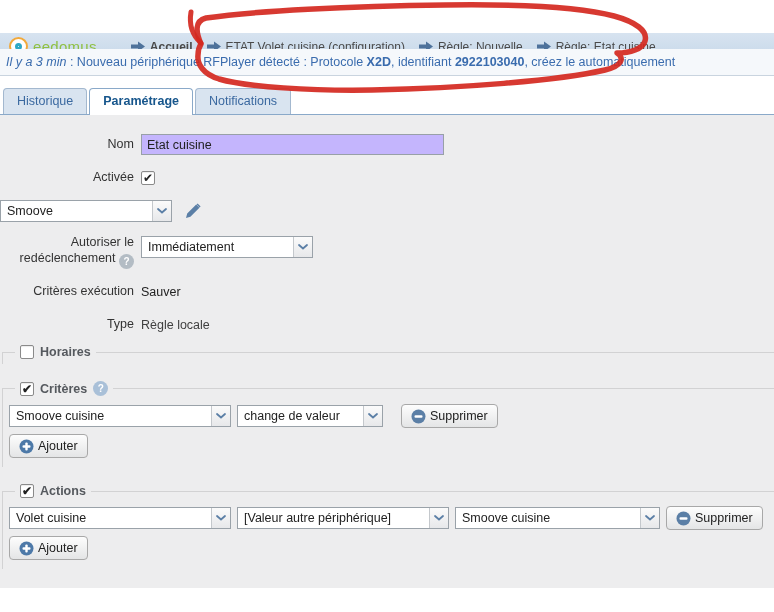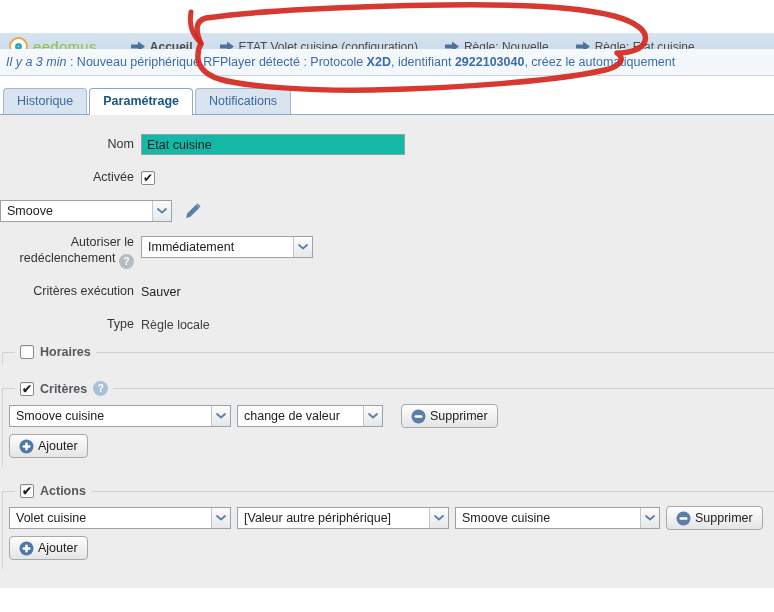--- a/index.html
+++ b/index.html
@@ -10,21 +10,21 @@
   }
   .band { position:absolute; left:0; width:774px; }
 
   
   .topbar { top:33px; height:27px; background:linear-gradient(#d7e3f0,#c6d8e9);
     display:flex; align-items:center; padding-left:9px; }
   .logo { width:19px; height:19px; border-radius:50%; background:#fff;
     border:2px solid #f2a93b; display:flex; align-items:center; justify-content:center; }
   .logo-inner { width:7px; height:7px; border-radius:50%; border:3px solid #2fa8c5; background:#fff; }
   .brand { color:#8fc043; font-size:15px; margin-left:5px; letter-spacing:.3px; }
-  .crumbs { display:flex; align-items:center; margin-left:34px; gap:27px; }
+  .crumbs { display:flex; align-items:center; margin-left:34px; gap:14px; }
   .crumb { display:flex; align-items:center; gap:5px; color:#4a4a4a; font-size:12px; cursor:pointer; }
   .crumb.bold { font-weight:bold; }
   .arrow-icon svg { display:block; }
 
   
   .notif { top:49px; height:27px; background:#f5f8fb; border-bottom:1px solid #c9d4df;
     display:flex; align-items:center; padding-left:6px; color:#3a6cae; font-size:12.5px; white-space:pre; }
   .notif i { font-style:italic; }
   .notif b { font-weight:bold; }
   .notif a { color:#3a6cae; text-decoration:none; cursor:pointer; }
@@ -36,21 +36,21 @@
     border-radius:4px 4px 0 0; background:#d9e4f0; color:#3b69a0; font-size:12.5px; cursor:pointer; position:relative; }
   .tab.active { background:#fff; border-color:#8aa9c9; color:#17568c; font-weight:bold;
     margin-bottom:-1px; padding-bottom:7px; z-index:2; }
 
   
   .content { top:115px; height:473px; background:#ededee; padding:7px 0 0 0; }
   .below { top:588px; height:24px; background:#fff; }
 
   .frow { display:flex; align-items:center; margin:12px 0 6px 0; min-height:21px; }
   .flabel { width:141px; text-align:right; padding-right:7px; color:#333; line-height:1.25; }
-  .txt { width:264px; height:21px; border:1px solid #98a0a7; background:#14b8a6; padding:1px 5px;
+  .txt { width:303px; height:21px; border:1px solid #98a0a7; background:#c4b5fd; padding:1px 5px;
     font-family:"Liberation Sans",sans-serif; font-size:12.5px; color:#222; }
 
   .cb { width:14px; height:14px; border:1px solid #8a8a8a; border-radius:2px; background:#fff;
     display:inline-flex; align-items:center; justify-content:center; font-size:12px; color:#222;
     line-height:1; cursor:pointer; box-shadow:inset 0 1px 1px rgba(0,0,0,.08); }
 
   .sel { display:inline-flex; height:22px; background:#fff; border:1px solid #9aa2a9;
     align-items:center; justify-content:space-between; cursor:pointer; }
   .sel .sel-val { padding:0 6px; color:#222; white-space:nowrap; overflow:hidden; }
   .sel .sel-arrow { width:19px; height:100%; border-left:1px solid #c4c8cc;

